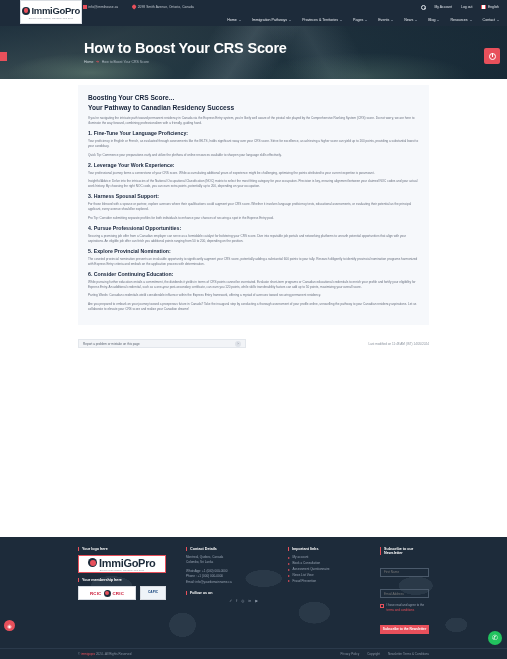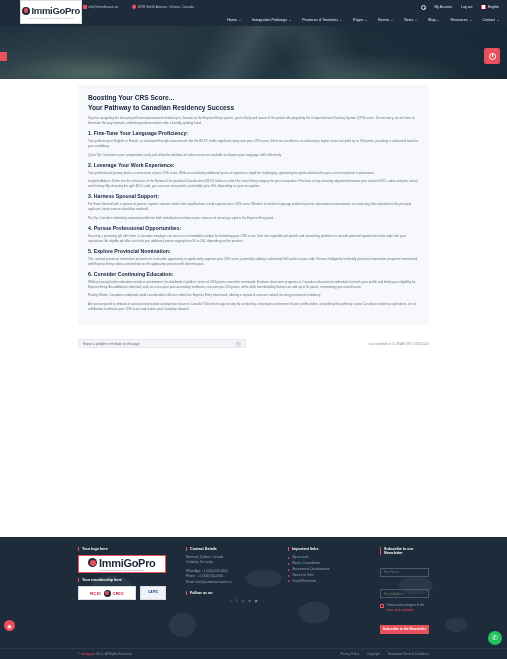--- a/index.html
+++ b/index.html
@@ -253,20 +253,28 @@
     <span class="caret"></span>
   </div>
   <div class="nav-item">
     <span>Contact</span>
     <span class="caret"></span>
   </div>
 </div>
 
 <div class="hero">
   <div class="hero-tab"></div>
+  <div class="hero-inner">
+    <div class="hero-title">How to Boost Your CRS Score</div>
+    <div class="crumb">
+      <span>Home</span>
+      <span class="arrow">➔</span>
+      <span class="cur">How to Boost Your CRS Score</span>
+    </div>
+  </div>
   <div class="hero-badge">
     <span class="ico"></span>
   </div>
 </div>
 
 <div class="page">
   <div class="card">
     <h2>Boosting Your CRS Score...</h2>
     <h2 class="sub">Your Pathway to Canadian Residency Success</h2>
     <p>If you're navigating the intricate path toward permanent residency in Canada via the Express Entry system, you're likely well aware of the pivotal role played by the Comprehensive Ranking System (CRS) score. Do not worry, we are here to illuminate the way forward, combining professionalism with a friendly, guiding hand.</p>

